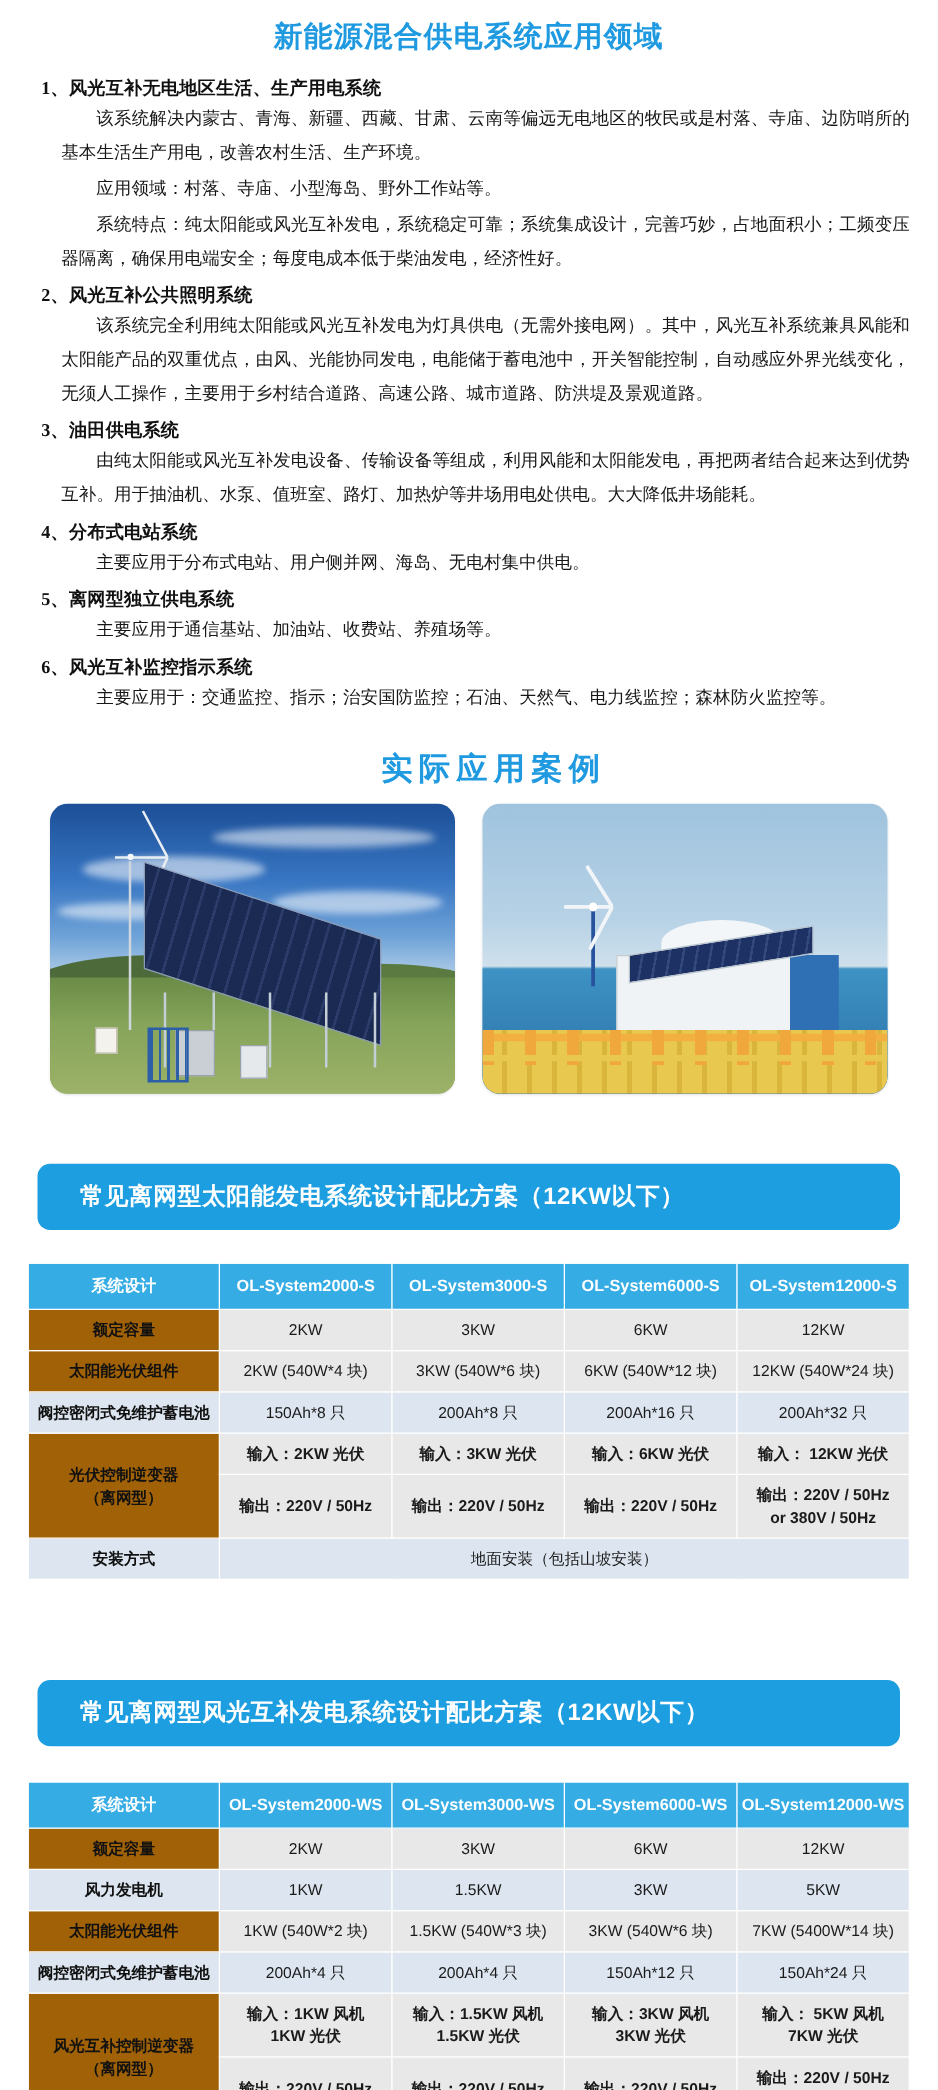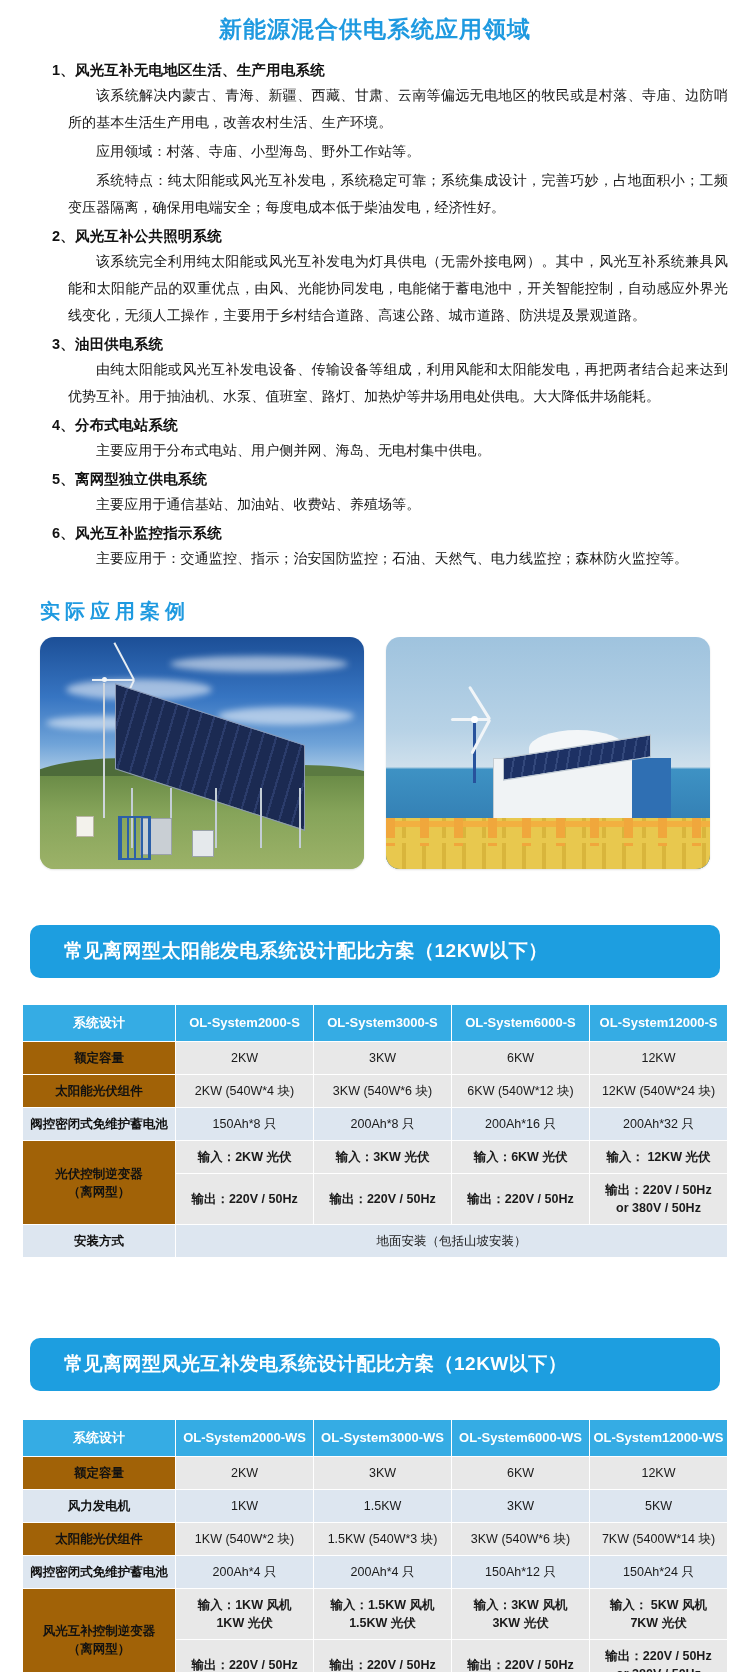--- a/index.html
+++ b/index.html
@@ -16,45 +16,46 @@
   .doc-title{
     text-align:center;
     color:#1f9ae0;
     font-size:23px;
     font-weight:bold;
     letter-spacing:1px;
     padding:14px 0 10px 0;
   }
 
   
-  .copy{padding:0 22px 0 34px;}
+  .copy{padding:0 22px 0 15px;font-family:Liberation Serif, serif;}
   .sec-head{
     font-size:14.5px;
     font-weight:bold;
     color:#111;
     margin:6px 0 2px 18px;
     letter-spacing:.2px;
   }
   .para{
     font-size:14px;
     line-height:27px;
     color:#161616;
     text-indent:2em;
     margin:2px 0 2px 34px;
     text-align:justify;
     letter-spacing:.1px;
   }
 
   
   .case-title{
     color:#1f9ae0;
-    font-size:20px;
+    font-size:25px;
     font-weight:bold;
     letter-spacing:5px;
     margin:26px 0 12px 40px;
+    text-align:center;
   }
 
   
   .photos{display:flex;gap:22px;padding:0 40px;}
   .photo{
     width:100%;
     height:232px;
     border-radius:14px;
     overflow:hidden;
     position:relative;

